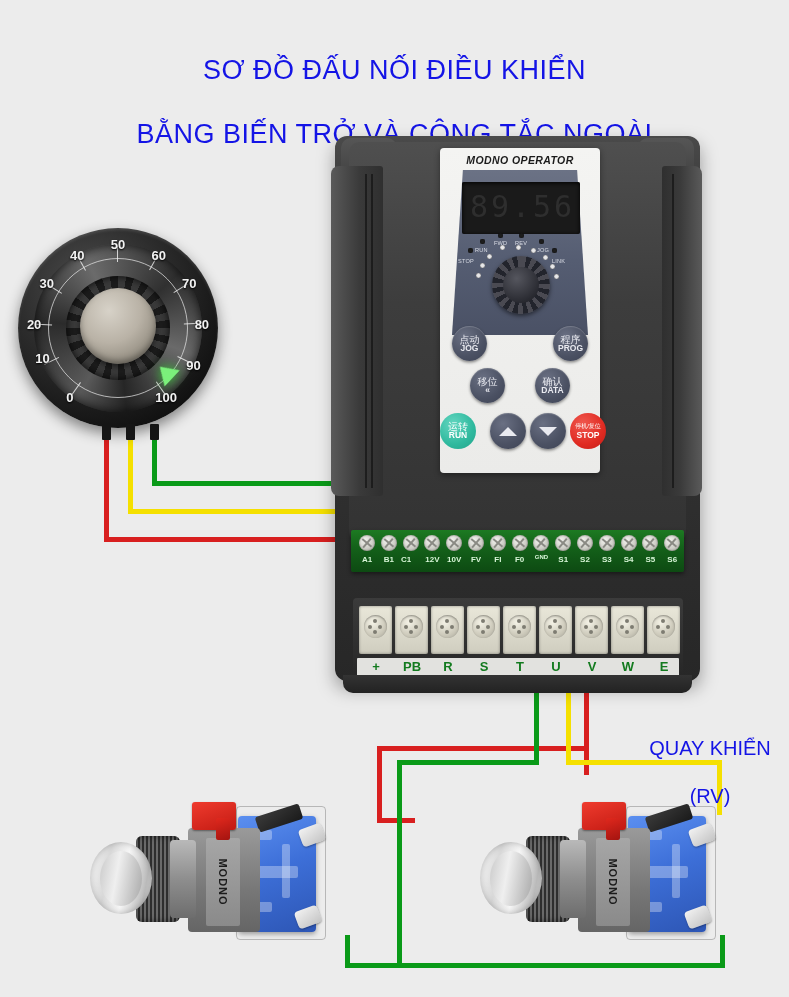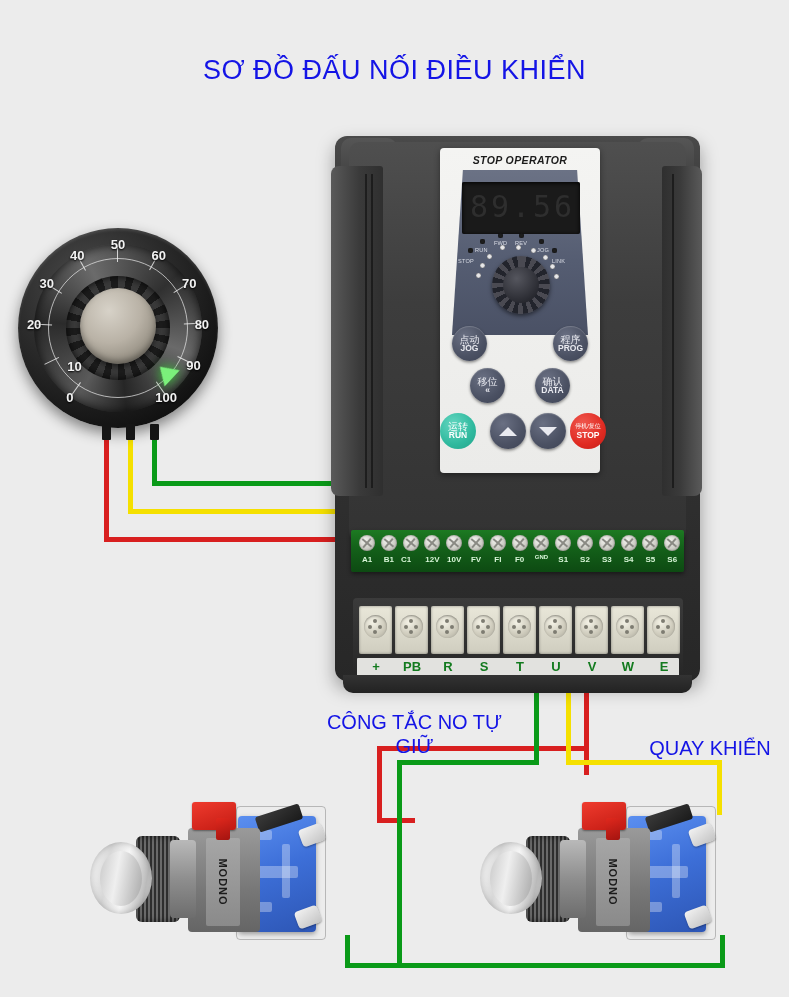--- a/index.html
+++ b/index.html
@@ -181,20 +181,21 @@
   .pb-ghost{position:absolute;left:148px;top:16px;width:88px;height:132px;
     border:1px solid rgba(120,120,120,.45);border-radius:4px;}
 </style>
 </head>
 <body>
 
 <div class="stage">
 
   <div class="title">
     <div>SƠ ĐỒ ĐẤU NỐI ĐIỀU KHIỂN</div>
+    <div>BẰNG BIẾN TRỞ VÀ CÔNG TẮC NGOÀI</div>
   </div>
 
   <div>
 
     <div class="abs wire w-red" style="left:104px;top:432px;width:5px;height:110px;"></div>
     <div class="abs wire w-red" style="left:104px;top:537px;width:362px;height:5px;"></div>
     <div class="abs wire w-red" style="left:461px;top:516px;width:5px;height:26px;"></div>
 
     <div class="abs wire w-yel" style="left:128px;top:432px;width:5px;height:82px;"></div>
     <div class="abs wire w-yel" style="left:128px;top:509px;width:372px;height:5px;"></div>
@@ -258,21 +259,21 @@
         </div>
         <div class="tick" style="transform: rotate(656deg);">
           <i></i>
         </div>
         <div class="tick" style="transform: rotate(685deg);">
           <i></i>
         </div>
       </div>
     <div id="pot-nums">
         <div class="pnum" style="left: 51.8196px; top: 168.809px;">0</div>
-        <div class="pnum" style="left: 24.5013px; top: 138px; margin-left: 32px;">10</div>
+        <div class="pnum" style="left: 24.5013px; top: 130px;">10</div>
         <div class="pnum" style="left: 16.1151px; top: 95.6038px;">20</div>
         <div class="pnum" style="left: 28.764px; top: 55.4868px;">30</div>
         <div class="pnum" style="left: 59.276px; top: 26.5319px;">40</div>
         <div class="pnum" style="left: 100px; top: 16px;">50</div>
         <div class="pnum" style="left: 140.724px; top: 26.5319px;">60</div>
         <div class="pnum" style="left: 171.236px; top: 55.4868px;">70</div>
         <div class="pnum" style="left: 183.885px; top: 95.6038px;">80</div>
         <div class="pnum" style="left: 175.499px; top: 136.823px;">90</div>
         <div class="pnum" style="left: 148.18px; top: 168.809px;">100</div>
       </div>
@@ -296,21 +297,21 @@
     <div class="vfd-front"></div>
     <div class="vfd-sidefin" style="left:-4px;top:36px;">
       <div class="fin-line" style="left:34px;top:8px;height:314px;"></div>
       <div class="fin-line" style="left:40px;top:8px;height:314px;"></div>
     </div>
     <div class="vfd-sidefin2" style="right:-2px;top:36px;">
       <div class="fin-line" style="left:10px;top:8px;height:314px;"></div>
     </div>
 
     <div class="keypad">
-      <div class="kp-title">STOP OPERATOR</div>
+      <div class="kp-title">MODNO OPERATOR</div>
       <div class="kp-dark"></div>
       <div class="kp-lcd">
         <div class="seg" style="left:8px;">8</div>
         <div class="seg" style="left:29px;">9</div>
         <div class="seg" style="left:50px;">.</div>
         <div class="seg" style="left:71px;">5</div>
         <div class="seg" style="left:92px;">6</div>
       </div>
 
       <div class="led" style="left:28px;top:100px;"></div>
@@ -494,23 +495,23 @@
             <div class="pwr-lbl" style="left: 199px;">U</div>
             <div class="pwr-lbl" style="left: 235px;">V</div>
             <div class="pwr-lbl" style="left: 271px;">W</div>
             <div class="pwr-lbl" style="left: 307px;">E</div>
           </div>
       </div>
     </div>
     <div class="vfd-foot"></div>
   </div>
 
-  <div class="anno" style="left:312px;top:710px;width:205px;">CÔNG TẮC NO TỰ GIỮ</div>
   <div class="anno" style="left:635px;top:712px;width:150px;">
     <div>QUAY KHIỂN</div>
+    <div>(RV)</div>
   </div>
 
   <div class="pb" style="left:88px;top:790px;">
     <div class="pb-ghost"></div>
     <div class="pb-blue">
       <div class="pb-blue-detail" style="left:8px;top:14px;width:26px;height:10px;"></div>
       <div class="pb-blue-detail" style="left:8px;top:50px;width:52px;height:12px;"></div>
       <div class="pb-blue-detail" style="left:10px;top:86px;width:24px;height:10px;"></div>
       <div class="pb-blue-detail" style="left:44px;top:28px;width:8px;height:54px;"></div>
     </div>

